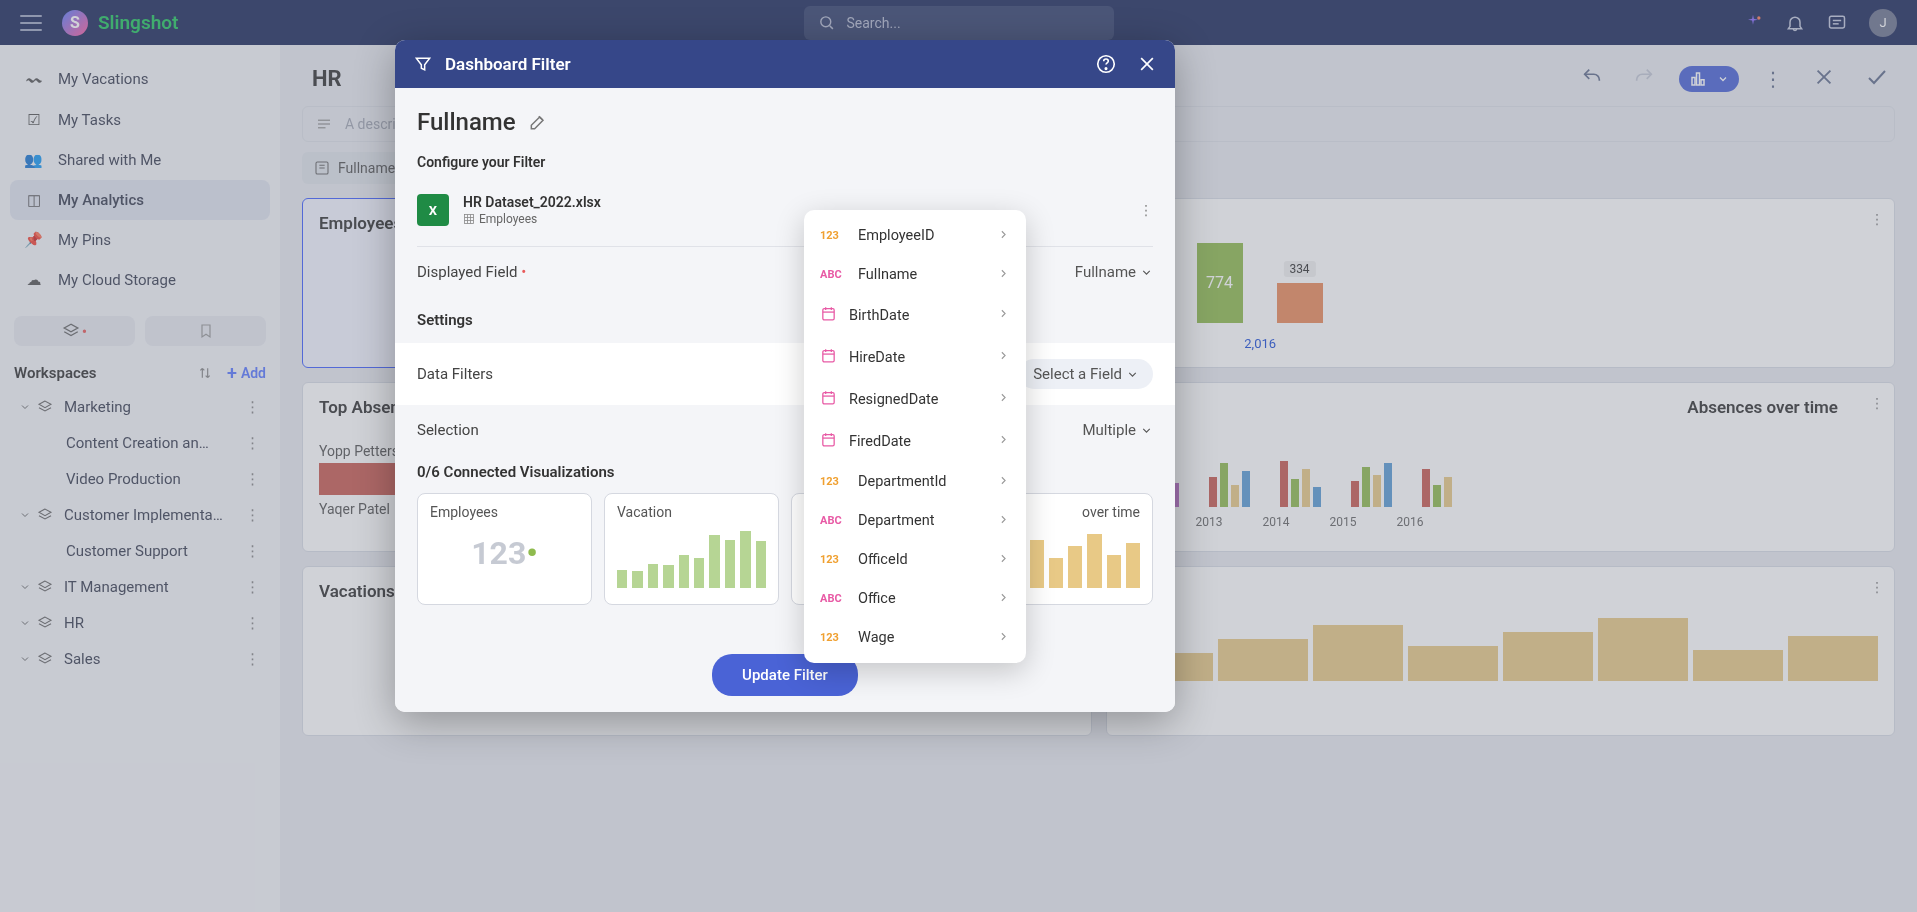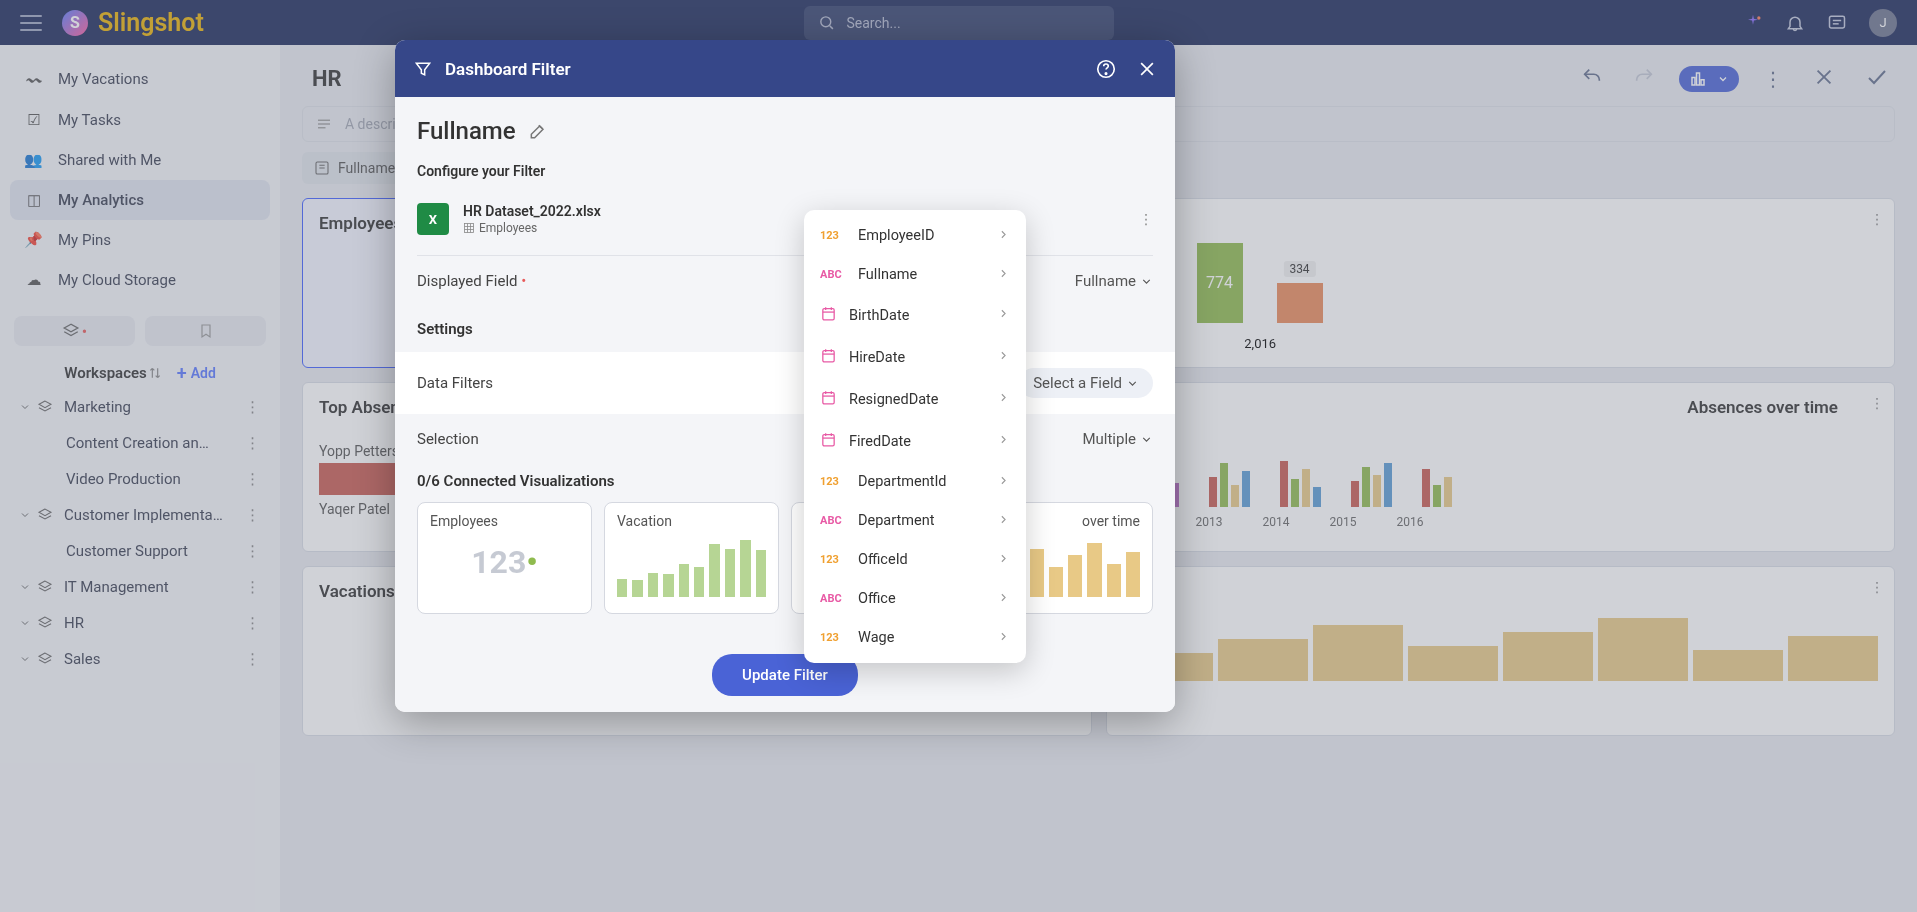--- a/index.html
+++ b/index.html
@@ -6,34 +6,34 @@
 body { background:#e8eaf0; overflow:hidden; width:1917px; height:912px; position:relative; font-size:14px; color:#333; }
 
 
 .overlay { position:absolute; inset:0; background:rgba(120,125,140,.35); z-index:5; }
 
 
 .topbar { height:45px; background:#1d2a5b; display:flex; align-items:center; padding:0 20px; color:#fff; position:relative; z-index:1; }
 .hamburger { width:22px; height:16px; display:flex; flex-direction:column; justify-content:space-between; margin-right:20px; cursor:pointer; }
 .hamburger span { height:2px; background:#9ca5c0; border-radius:2px; }
 .logo-mark { width:26px; height:26px; border-radius:50%; background:linear-gradient(135deg,#5b7fff,#ff5b9e); display:flex; align-items:center; justify-content:center; color:#fff; font-weight:700; font-size:16px; margin-right:10px; }
-.logo-text { font-size:25px; font-weight:600; color:#eab308; }
+.logo-text { font-size:19px; font-weight:600; color:#22c55e; }
 .searchbox { position:absolute; left:50%; transform:translateX(-50%); width:310px; height:34px; background:#33416e; border-radius:6px; display:flex; align-items:center; padding:0 14px; color:#b8bed4; }
 .searchbox svg { margin-right:12px; }
 .top-right { margin-left:auto; display:flex; align-items:center; gap:22px; color:#c2c8dd; }
 .avatar { width:28px; height:28px; border-radius:50%; background:#6e7590; display:flex; align-items:center; justify-content:center; font-size:13px; color:#fff; }
 
 
 .sidebar { position:absolute; top:45px; left:0; width:280px; bottom:0; background:#f3f4f8; padding:12px 10px; z-index:1; }
 .nav-item { display:flex; align-items:center; gap:14px; padding:11px 14px; border-radius:8px; color:#3a3f52; cursor:pointer; font-size:15px; }
 .nav-item.active { background:#dfe3ef; font-weight:500; }
 .nav-icon { width:20px; text-align:center; color:#555; }
 .ws-tools { display:flex; gap:10px; margin:16px 4px 10px; }
 .ws-tool { flex:1; height:30px; background:#e6e8ef; border-radius:8px; display:flex; align-items:center; justify-content:center; color:#666; }
-.ws-head { display:flex; align-items:center; justify-content:center; padding:6px 4px; font-weight:600; font-size:15px; }
+.ws-head { display:flex; align-items:center; justify-content:space-between; padding:6px 4px; font-weight:600; font-size:15px; }
 .ws-head-r { display:flex; align-items:center; gap:14px; color:#999; }
 .add-link { color:#5a78ff; font-size:14px; display:flex; align-items:center; gap:4px; }
 .tree-row { display:flex; align-items:center; padding:9px 4px 9px 8px; cursor:pointer; font-size:15px; color:#3a3f52; }
 .tree-row .lbl { flex:1; white-space:nowrap; overflow:hidden; text-overflow:ellipsis; }
 .tree-row .dots { color:#888; padding:0 6px; }
 .tree-sub { padding-left:56px; }
 .stack-icon { width:18px; margin:0 10px 0 4px; color:#666; }
 .caret { width:14px; color:#666; }
 
 
@@ -51,21 +51,21 @@
 .panel { background:#fff; border:1px solid #d8dce5; border-radius:6px; padding:14px 16px; min-height:170px; position:relative; }
 .panel.sel { border:1.5px solid #3f5fff; background:#f3f5ff; }
 .panel-title { font-size:17px; font-weight:600; }
 .panel-menu { position:absolute; right:10px; top:12px; color:#888; }
 
 .absent-name { font-size:14px; color:#555; padding:6px 0 2px; }
 .redbar { height:32px; width:86px; background:#c85b52; margin-top:2px; }
 
 
 .modal { position:absolute; left:395px; top:40px; width:780px; height:672px; background:#fff; border-radius:10px; box-shadow:0 10px 40px rgba(0,0,0,.3); z-index:10; overflow:hidden; display:flex; flex-direction:column; }
-.m-head { height:57px; background:#364789; color:#fff; display:flex; align-items:center; padding:0 18px; gap:12px; }
+.m-head { height:48px; background:#364789; color:#fff; display:flex; align-items:center; padding:0 18px; gap:12px; }
 .m-head .title { font-size:17px; font-weight:600; }
 .m-head .r { margin-left:auto; display:flex; gap:20px; align-items:center; }
 .m-body { flex:1; background:#f4f5f8; overflow:auto; padding:20px 22px 0; }
 .fname-row { display:flex; align-items:center; gap:12px; font-size:24px; font-weight:500; color:#333; margin-bottom:18px; }
 .sec-lbl { font-weight:600; font-size:14px; color:#333; margin-bottom:16px; }
 .ds-row { display:flex; align-items:center; gap:14px; padding:8px 0 20px; border-bottom:1px solid #e0e2e8; }
 .xls { width:32px; height:32px; background:#1f8b45; border-radius:4px; color:#fff; display:flex; align-items:center; justify-content:center; font-weight:700; font-size:13px; }
 .ds-info .t { font-weight:600; font-size:14px; }
 .ds-info .s { font-size:12px; color:#666; display:flex; align-items:center; gap:4px; margin-top:2px; }
 .ds-row .dots { margin-left:auto; color:#888; }
@@ -330,21 +330,21 @@
           </div>
         <div style="position:relative">
             <div style="width:46px;height:80px;background:#8fbb4e"></div>
             <div style="position:absolute;top:30px;left:50%;transform:translateX(-50%);font-size:16px;color:#fff">774</div>
           </div>
         <div style="position:relative">
             <div style="width:46px;height:40px;background:#ea8b5b"></div>
             <div style="position:absolute;top:-22px;left:50%;transform:translateX(-50%);font-size:12px;background:#f0f0f0;padding:1px 6px;border-radius:3px">334</div>
           </div>
       </div>
-      <div style="position:absolute;left:-10px;bottom:16px;display:flex;gap:116px;font-size:13px;color:#000000">
+      <div style="position:absolute;left:-10px;bottom:16px;display:flex;gap:116px;font-size:13px;color:#1d4ed8">
         <span>2,015</span>
         <span>2,016</span>
       </div>
     </div>
     <div class="panel">
       <div class="panel-title">Top Absent</div>
       <div class="panel-menu">⋮</div>
       <div style="position:absolute;right:22px;top:14px" class="dd">
           <span>Multiple</span> 
           <svg width="12" height="12" viewBox="0 0 24 24" fill="none" stroke="#555" stroke-width="2">

